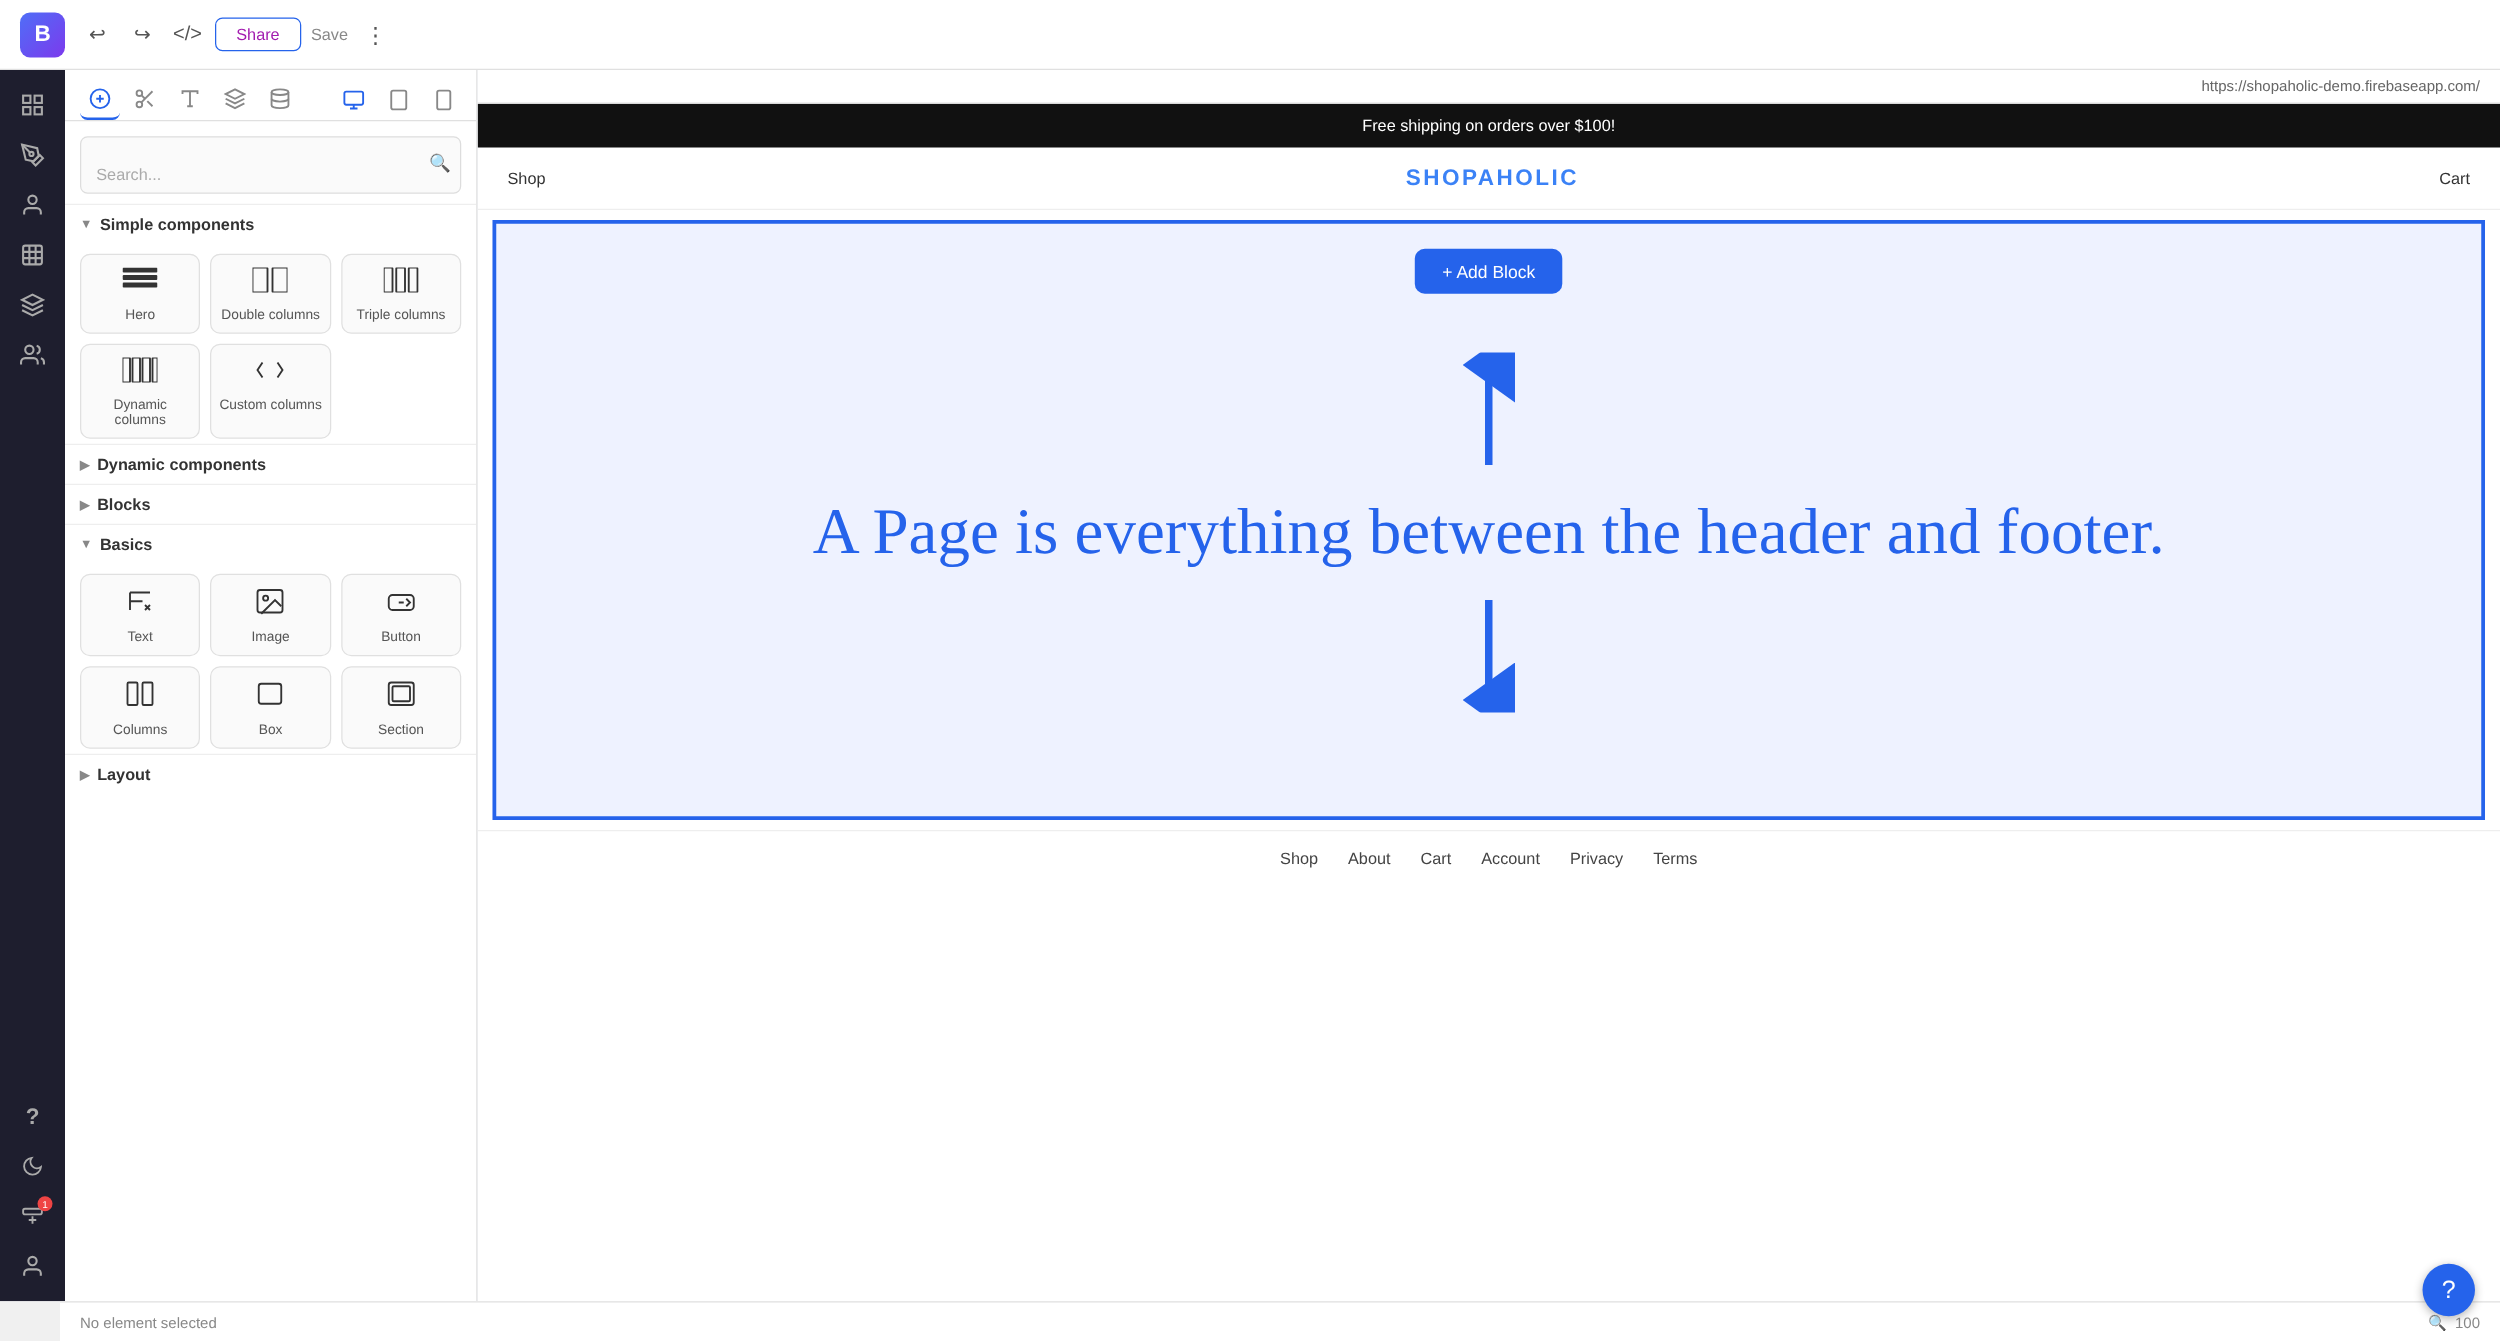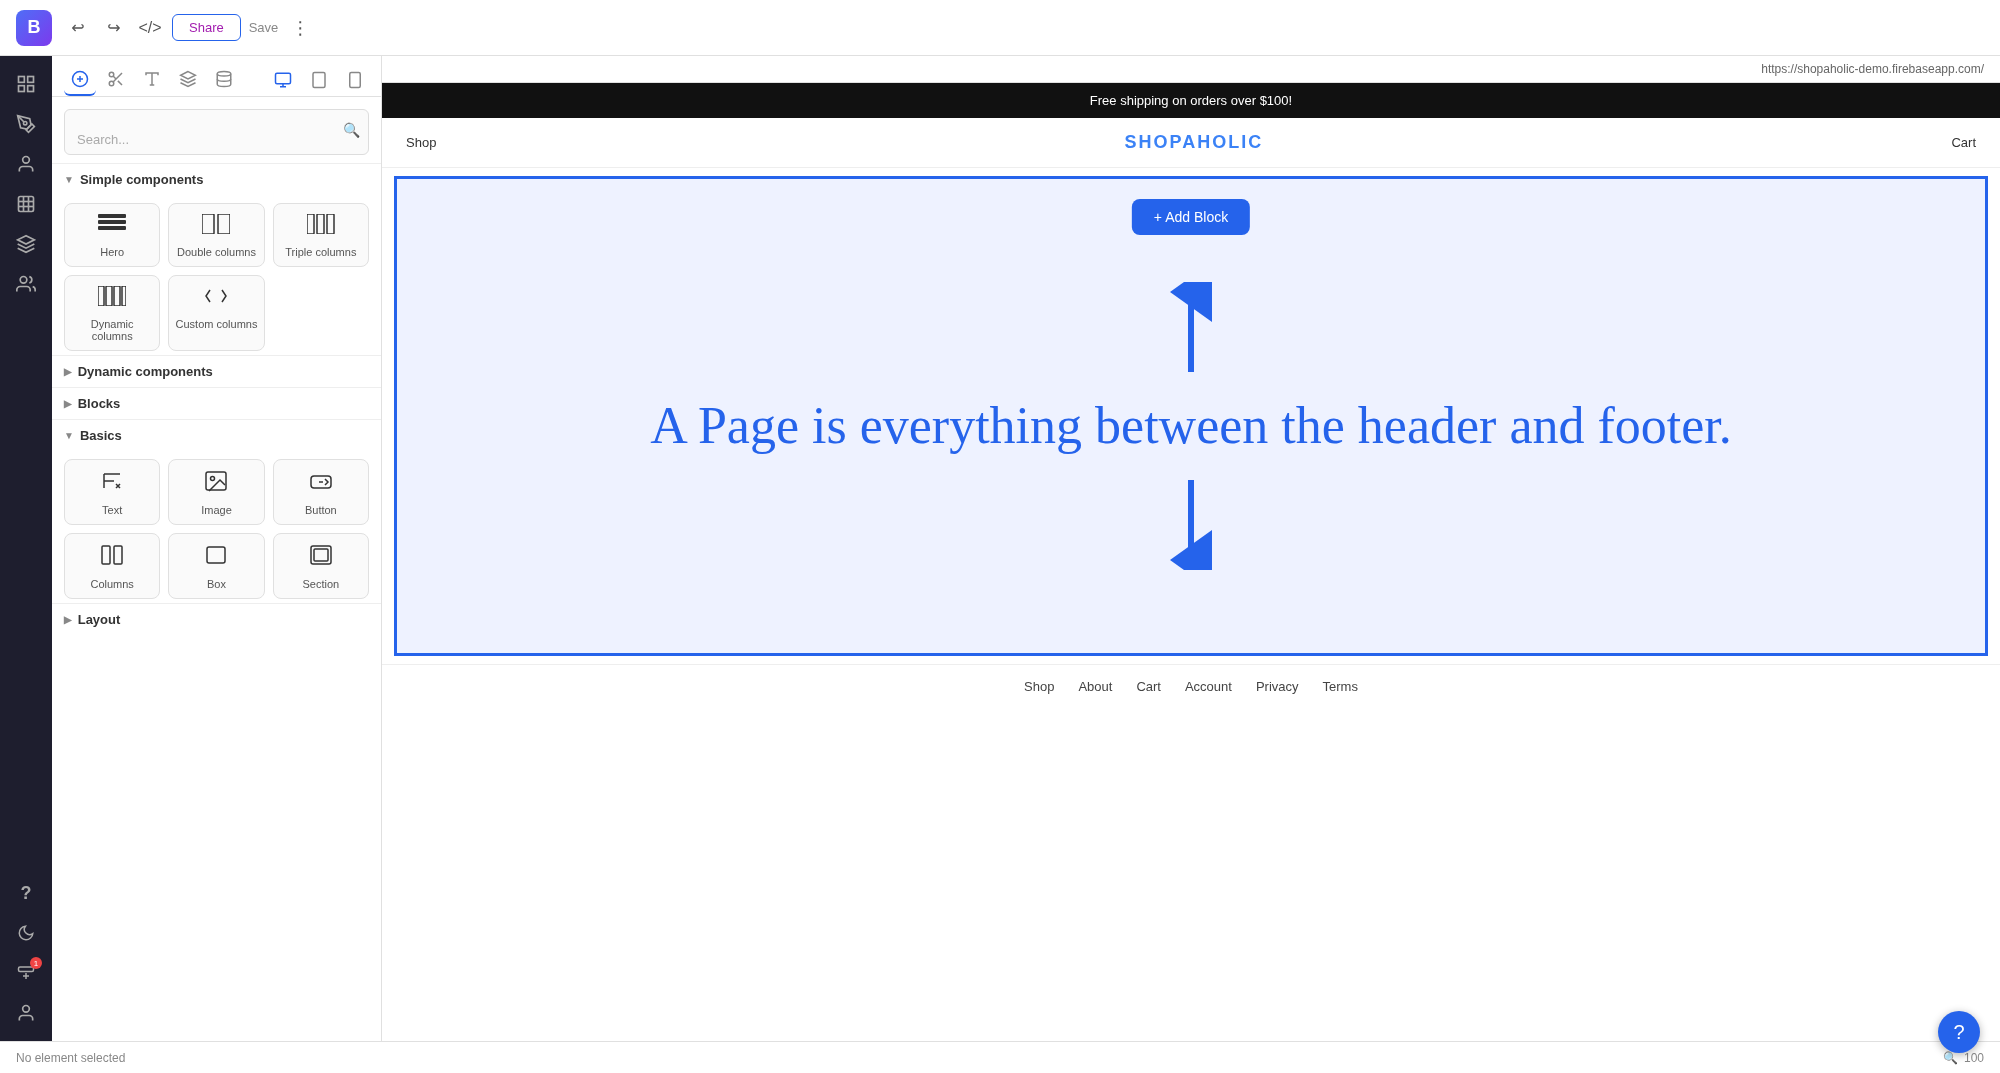--- a/index.html
+++ b/index.html
@@ -275,20 +275,21 @@
     
     #status-bar {
       height: 32px;
       background: #fff;
       border-top: 1px solid #e0e0e0;
       display: flex;
       align-items: center;
       padding: 0 16px;
       justify-content: space-between;
       flex-shrink: 0;
+      margin-left: 48px;
     }
     #status-bar .status-left { font-size: 12px; color: #888; }
     #status-bar .status-right { display: flex; align-items: center; gap: 6px; font-size: 12px; color: #888; }
 
     
     .help-fab {
       position: fixed;
       bottom: 20px;
       right: 20px;
       width: 42px; height: 42px;

